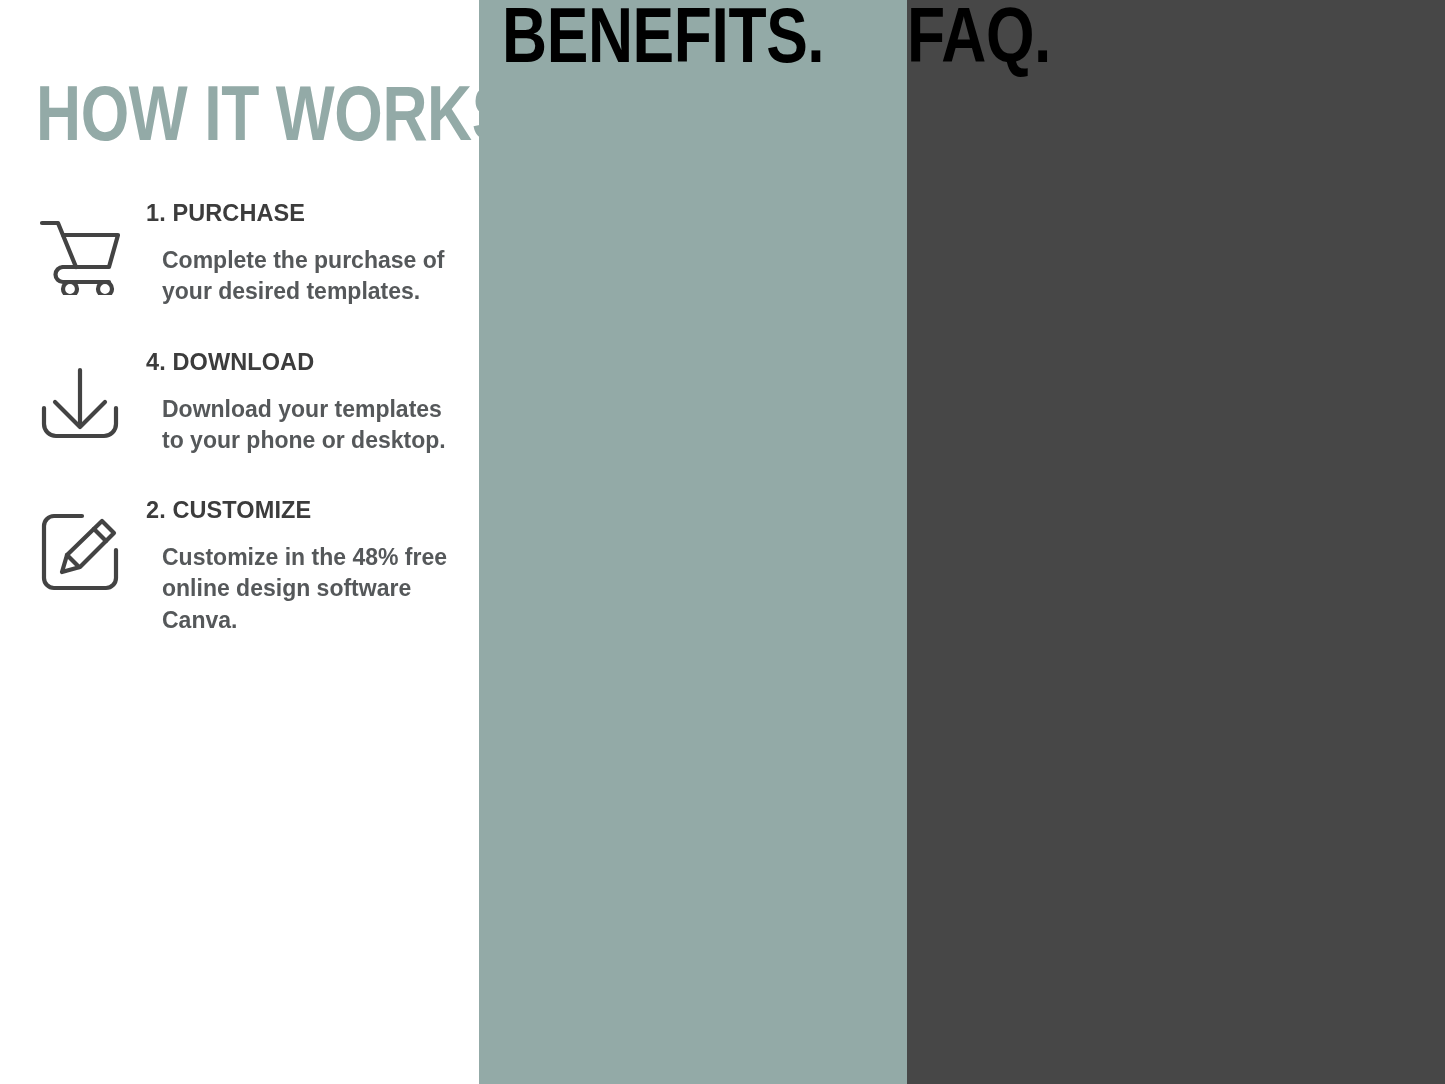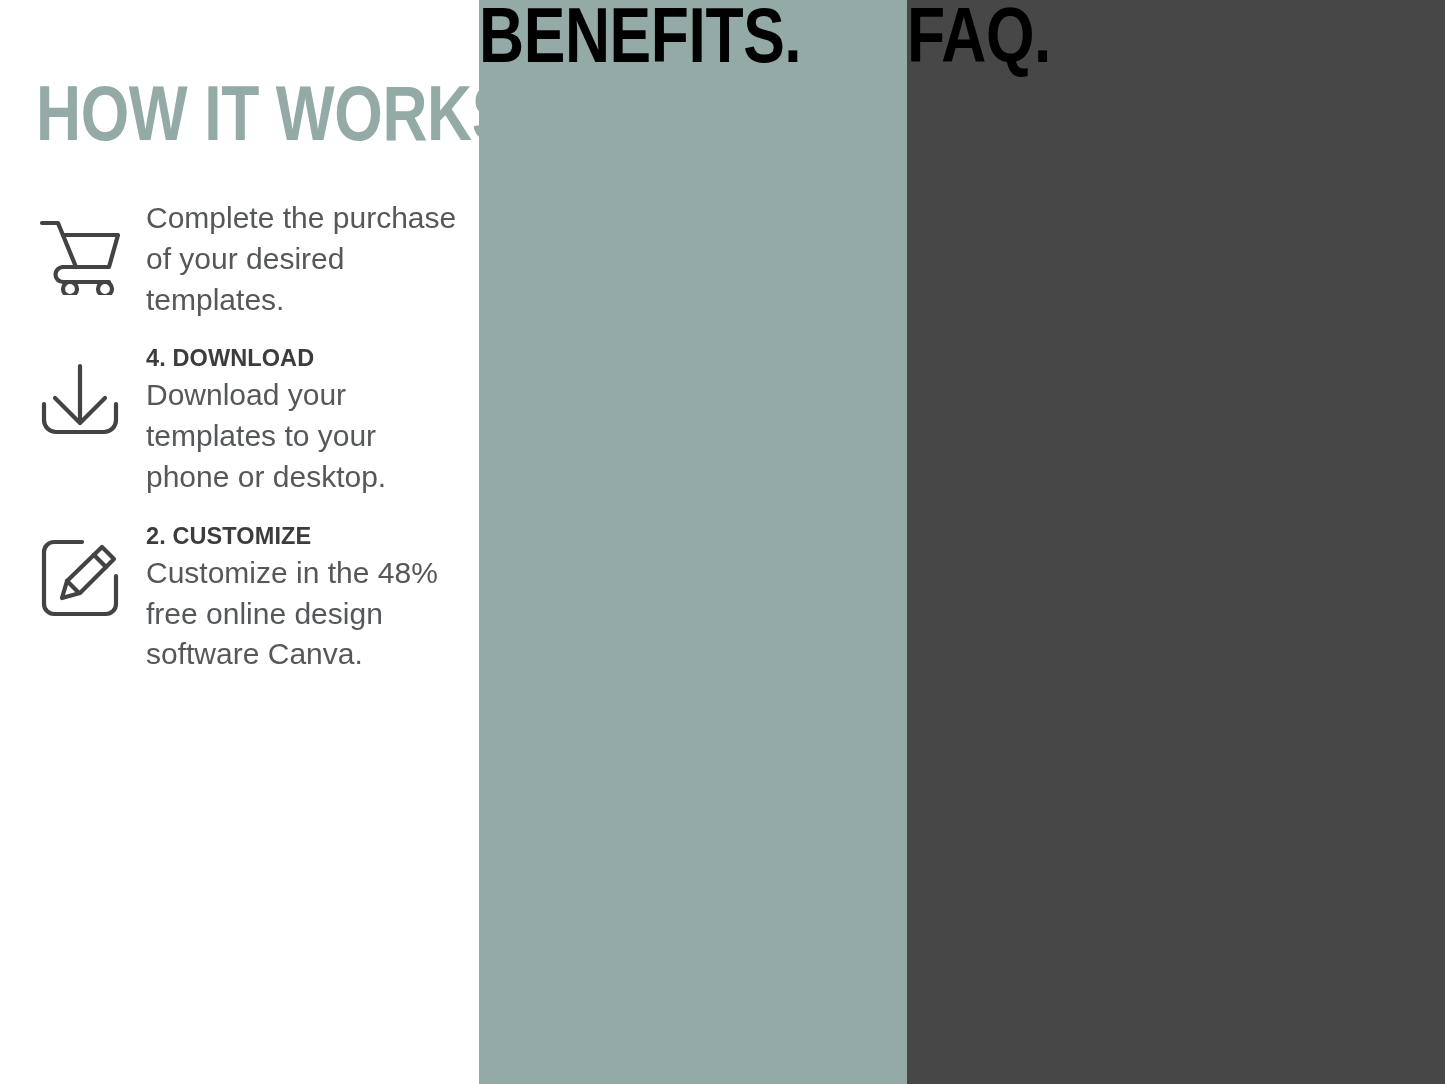--- a/index.html
+++ b/index.html
@@ -27,20 +27,21 @@
     background: #ffffff;
     box-sizing: border-box;
     position: relative;
   }
   .col-benefits {
     width: 438px;
     height: 100%;
     background: #93aaa7;
     box-sizing: border-box;
     position: relative;
+    padding-left: 23px;
   }
   .col-faq {
     width: 551px;
     height: 100%;
     background: #474747;
     box-sizing: border-box;
     position: relative;
   }
 
   
@@ -96,25 +97,25 @@
   }
   .step-title {
     font-size: 23.5px;
     font-weight: bold;
     color: #3c3c3c;
     line-height: 1.32;
     margin: 0 0 1px 0;
     letter-spacing: 0.1px;
   }
   .step-body {
-    font-size: 30px;
-    font-weight: normal;
+    font-size: 23px;
+    font-weight: bold;
     color: #55585a;
     line-height: 1.36;
-    margin: 0;
+    margin: 16px;
     max-width: 320px;
   }
 
   
   .benefit-list {
     position: absolute;
     left: 534px;
     top: 204px;
     width: 408px;
     list-style: none;
@@ -158,20 +159,21 @@
         <div class="step-icon">
           <svg width="86" height="80" viewBox="0 0 86 80" fill="none" stroke="#434343" stroke-width="4.2" stroke-linecap="round" stroke-linejoin="round">
             <path d="M5 8 h16 l18 44"></path>
             <path d="M26 20 h55 l-9 32 h-46"></path>
             <path d="M26 52 a7.5 7.5 0 0 0 0 15 h46"></path>
             <circle cx="33" cy="74" r="7"></circle>
             <circle cx="68" cy="74" r="7"></circle>
           </svg>
         </div>
         <div class="step-text">
+          <p class="step-title">1. PURCHASE</p>
           <p class="step-body">Complete the purchase of your desired templates.</p>
         </div>
       </div>
 
       <div class="step">
         <div class="step-icon">
           <svg width="86" height="80" viewBox="0 0 86 80" fill="none" stroke="#434343" stroke-width="4.2" stroke-linecap="round" stroke-linejoin="round">
             <path d="M43 6 v56"></path>
             <path d="M18 38 l25 25 l25 -25"></path>
             <path d="M7 44 v16 a12 12 0 0 0 12 12 h48 a12 12 0 0 0 12 -12 v-16"></path>

